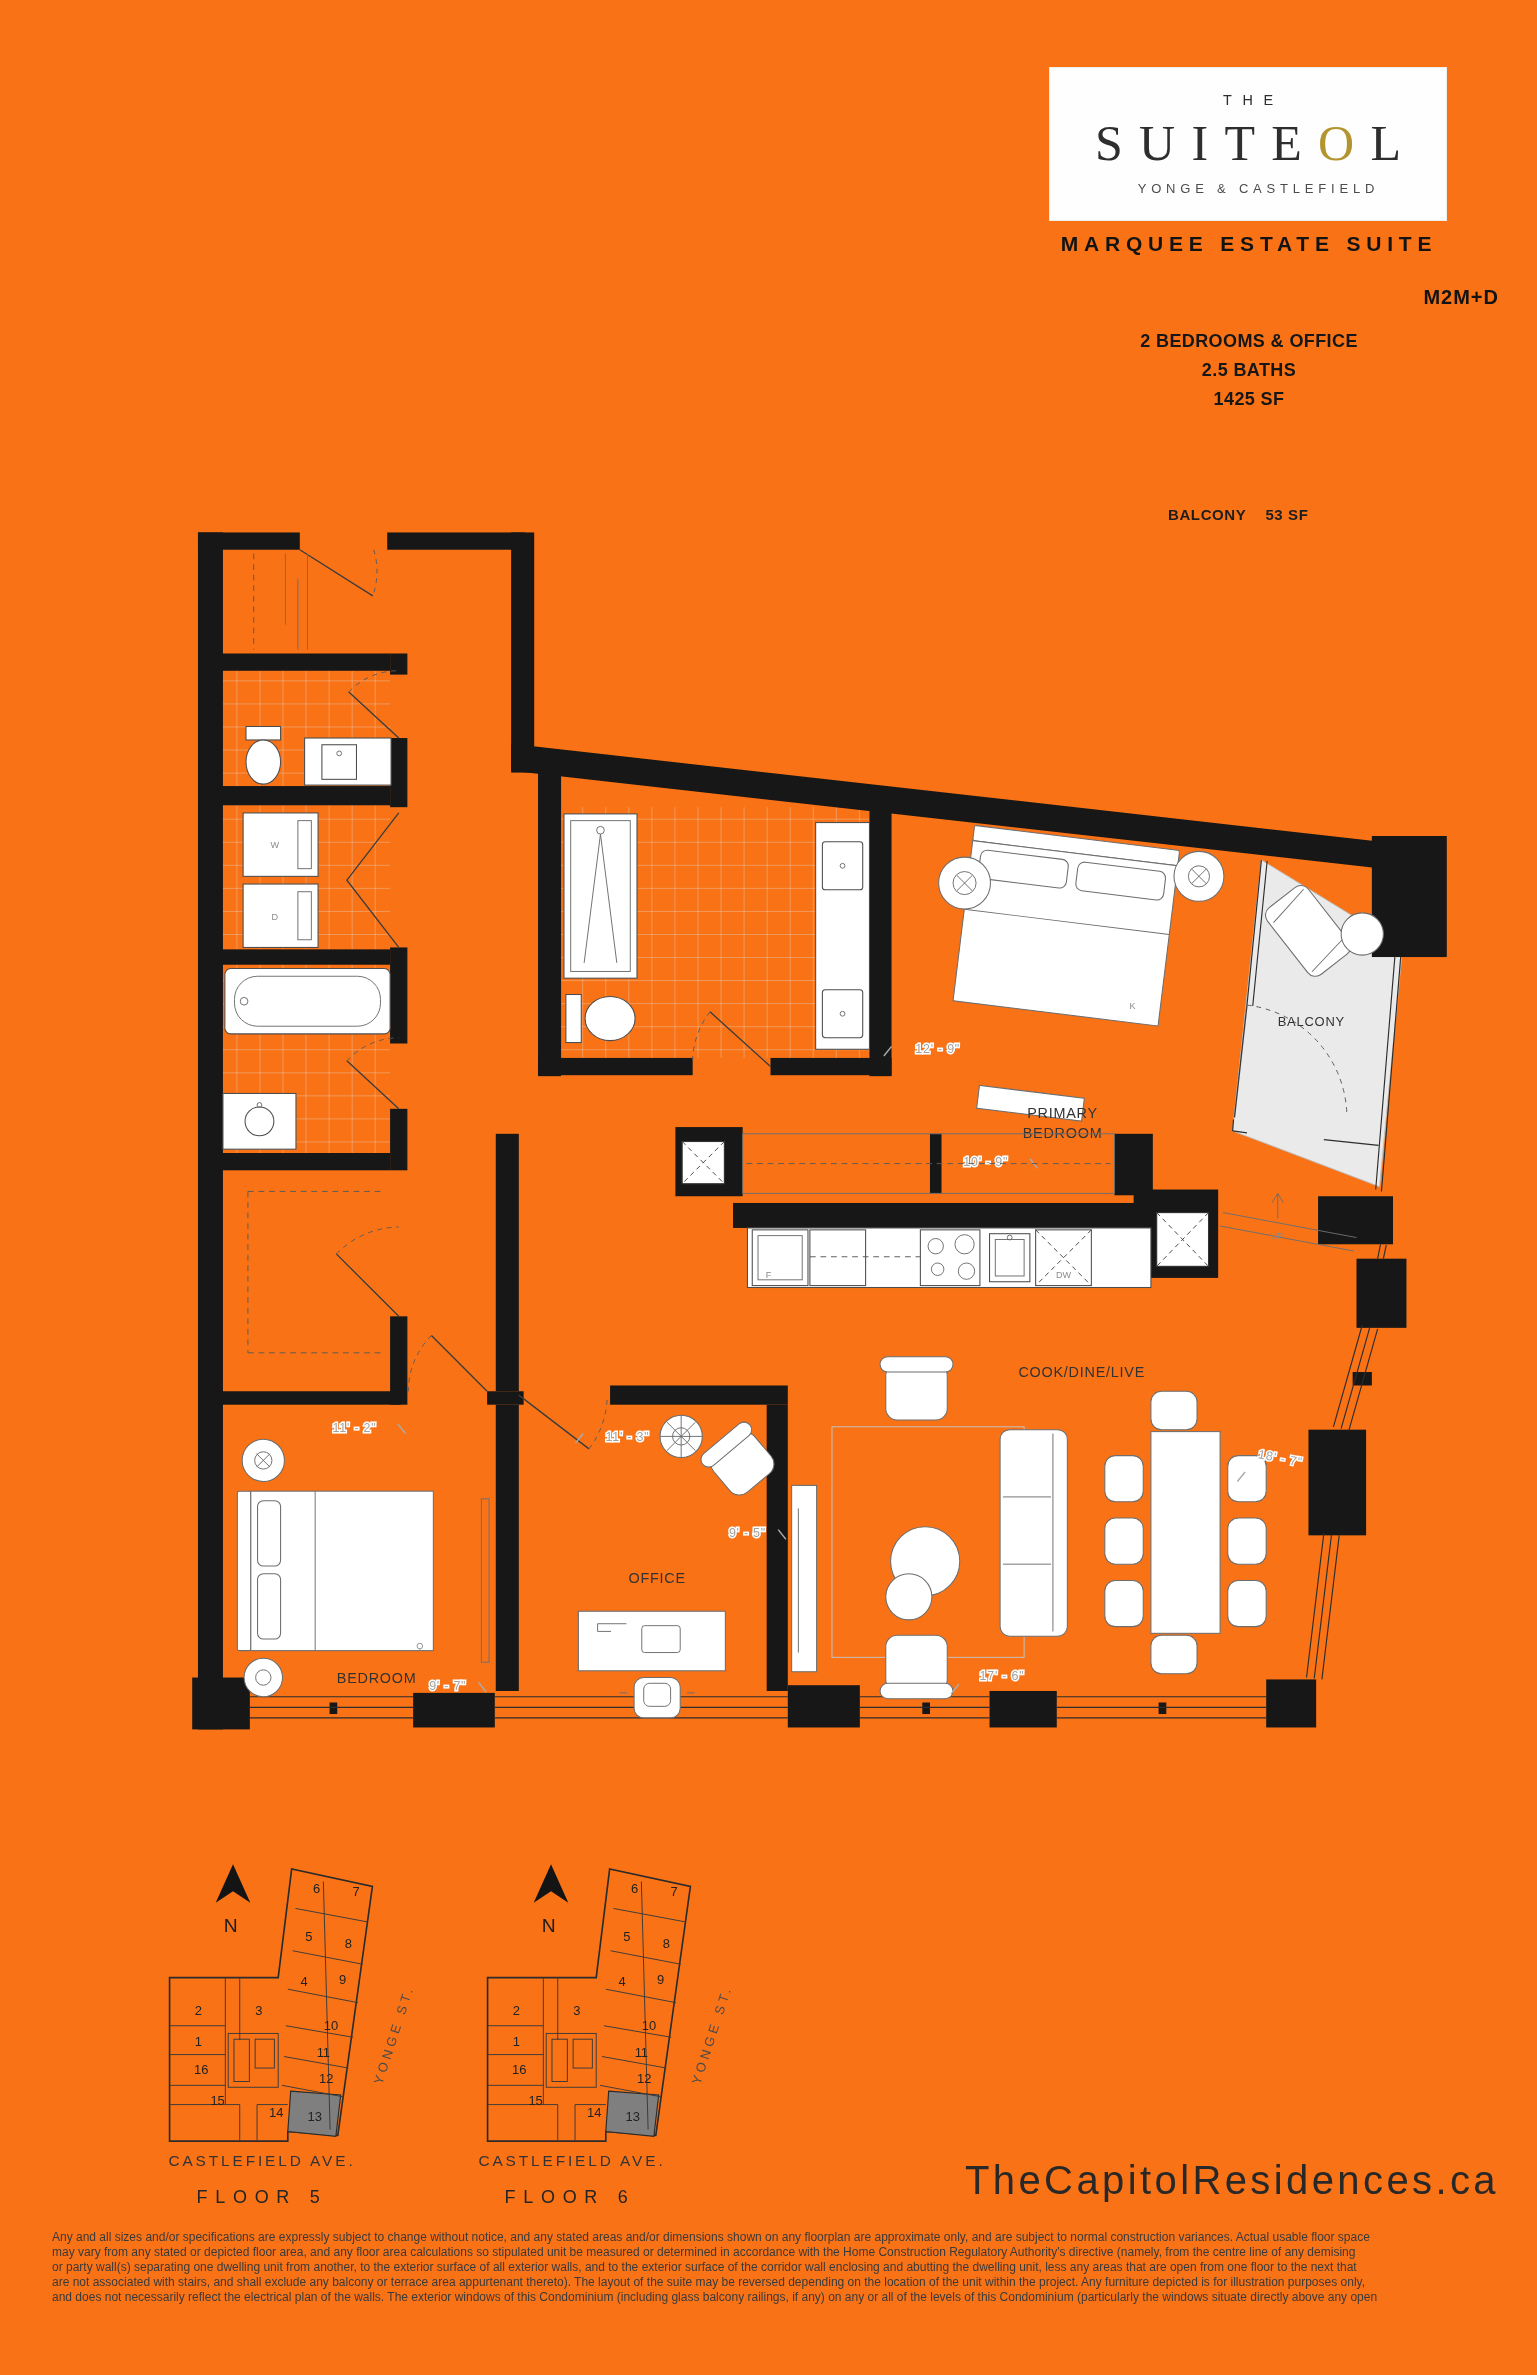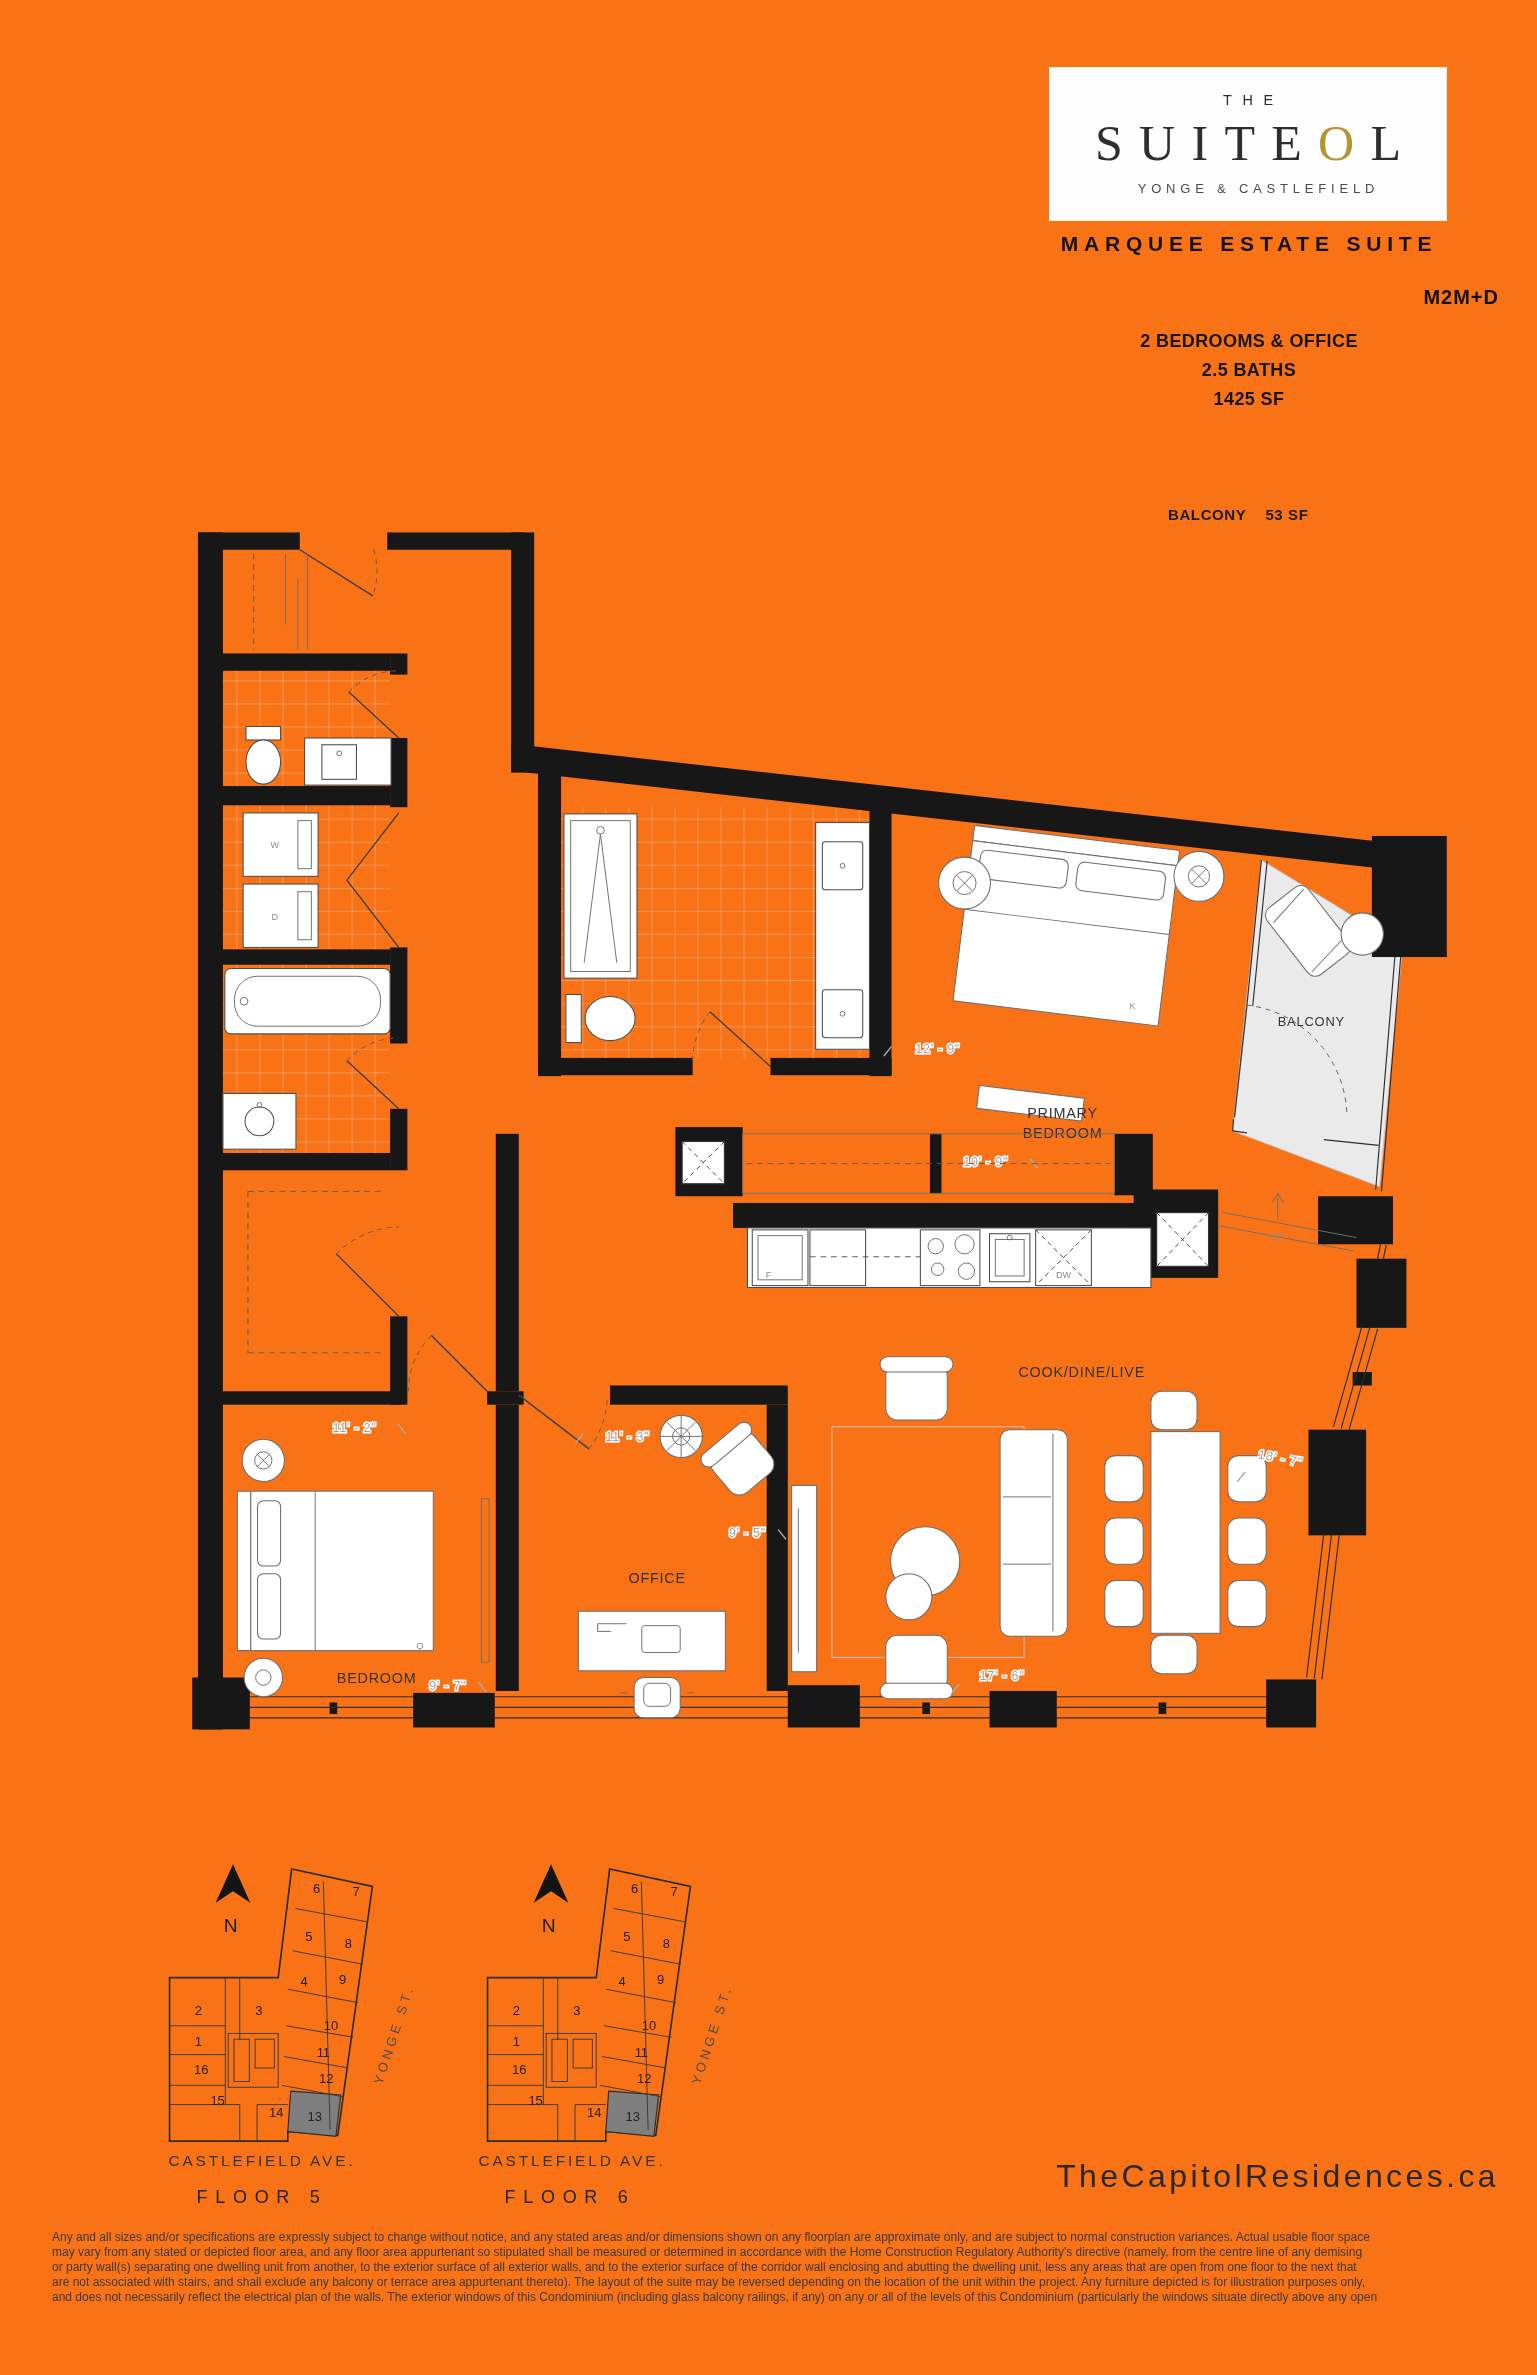--- a/index.html
+++ b/index.html
@@ -51,21 +51,21 @@
   .kp-n { font-size:20px; fill:#1c1c1c; letter-spacing:1px; text-anchor:middle; font-weight:500; }
   .kp-street { font-size:13.5px; fill:#4a4a4a; letter-spacing:4px; }
   .kp-units text { font-size:13.5px; fill:#222; text-anchor:middle; }
   .kp-caption-street { position:absolute; width:288px; text-align:center; top:2152px;
     font-size:15.4px; letter-spacing:2.9px; color:#333; }
   .kp-caption-floor { position:absolute; width:288px; text-align:center; top:2187px;
     font-size:18px; letter-spacing:7.7px; color:#242424; }
 
   
   .website { position:absolute; left:730px; top:2158px; width:769px; text-align:right;
-    font-size:32px; letter-spacing:3.4px; color:#282828; font-weight:500; }
+    font-size:40px; letter-spacing:3.4px; color:#282828; font-weight:500; }
   .disclaimer { position:absolute; left:52px; top:2230px; width:1453px; text-align:left;
     font-size:12px; line-height:15px; color:#3a3a3a; }
 </style>
 </head>
 <body>
 
 <div class="page">
 
   <div class="logo-card">
     <div class="logo-the">THE</div>
@@ -437,20 +437,20 @@
   </svg>
 
   <div class="kp-caption-street" style="left:118px">CASTLEFIELD AVE.</div>
   <div class="kp-caption-street" style="left:428px">CASTLEFIELD AVE.</div>
   <div class="kp-caption-floor" style="left:118px">FLOOR 5</div>
   <div class="kp-caption-floor" style="left:426px">FLOOR 6</div>
 
   <div class="website">TheCapitolResidences.ca</div>
   <div class="disclaimer">
       <div>Any and all sizes and/or specifications are expressly subject to change without notice, and any stated areas and/or dimensions shown on any floorplan are approximate only, and are subject to normal construction variances. Actual usable floor space</div>
-      <div>may vary from any stated or depicted floor area, and any floor area appurtenant so stipulated shall be measured or determined in accordance with the Home Construction Regulatory Authority's directive (namely, from the centre line of any demising</div>
+      <div>may vary from any stated or depicted floor area, and any floor area calculations so stipulated unit be measured or determined in accordance with the Home Construction Regulatory Authority's directive (namely, from the centre line of any demising</div>
       <div>or party wall(s) separating one dwelling unit from another, to the exterior surface of all exterior walls, and to the exterior surface of the corridor wall enclosing and abutting the dwelling unit, less any areas that are open from one floor to the next that</div>
       <div>are not associated with stairs, and shall exclude any balcony or terrace area appurtenant thereto). The layout of the suite may be reversed depending on the location of the unit within the project. Any furniture depicted is for illustration purposes only,</div>
       <div>and does not necessarily reflect the electrical plan of the walls. The exterior windows of this Condominium (including glass balcony railings, if any) on any or all of the levels of this Condominium (particularly the windows situate directly above any open</div>
     </div>
 
 </div>
 
 
 </body></html>

